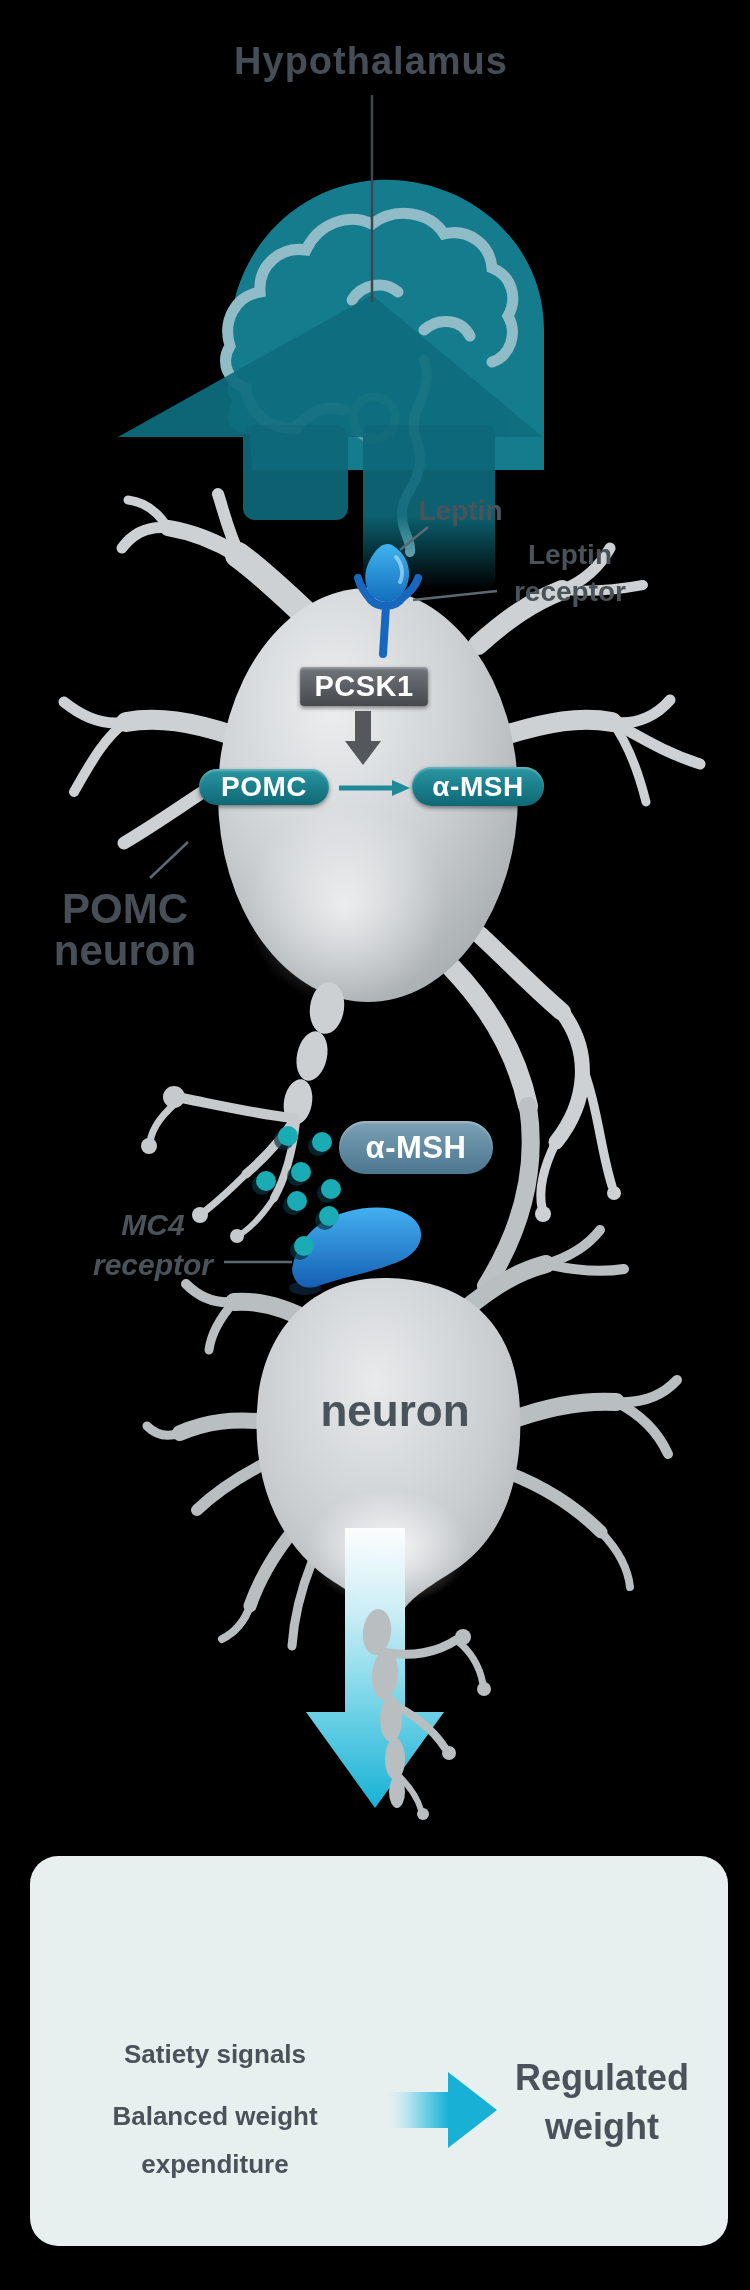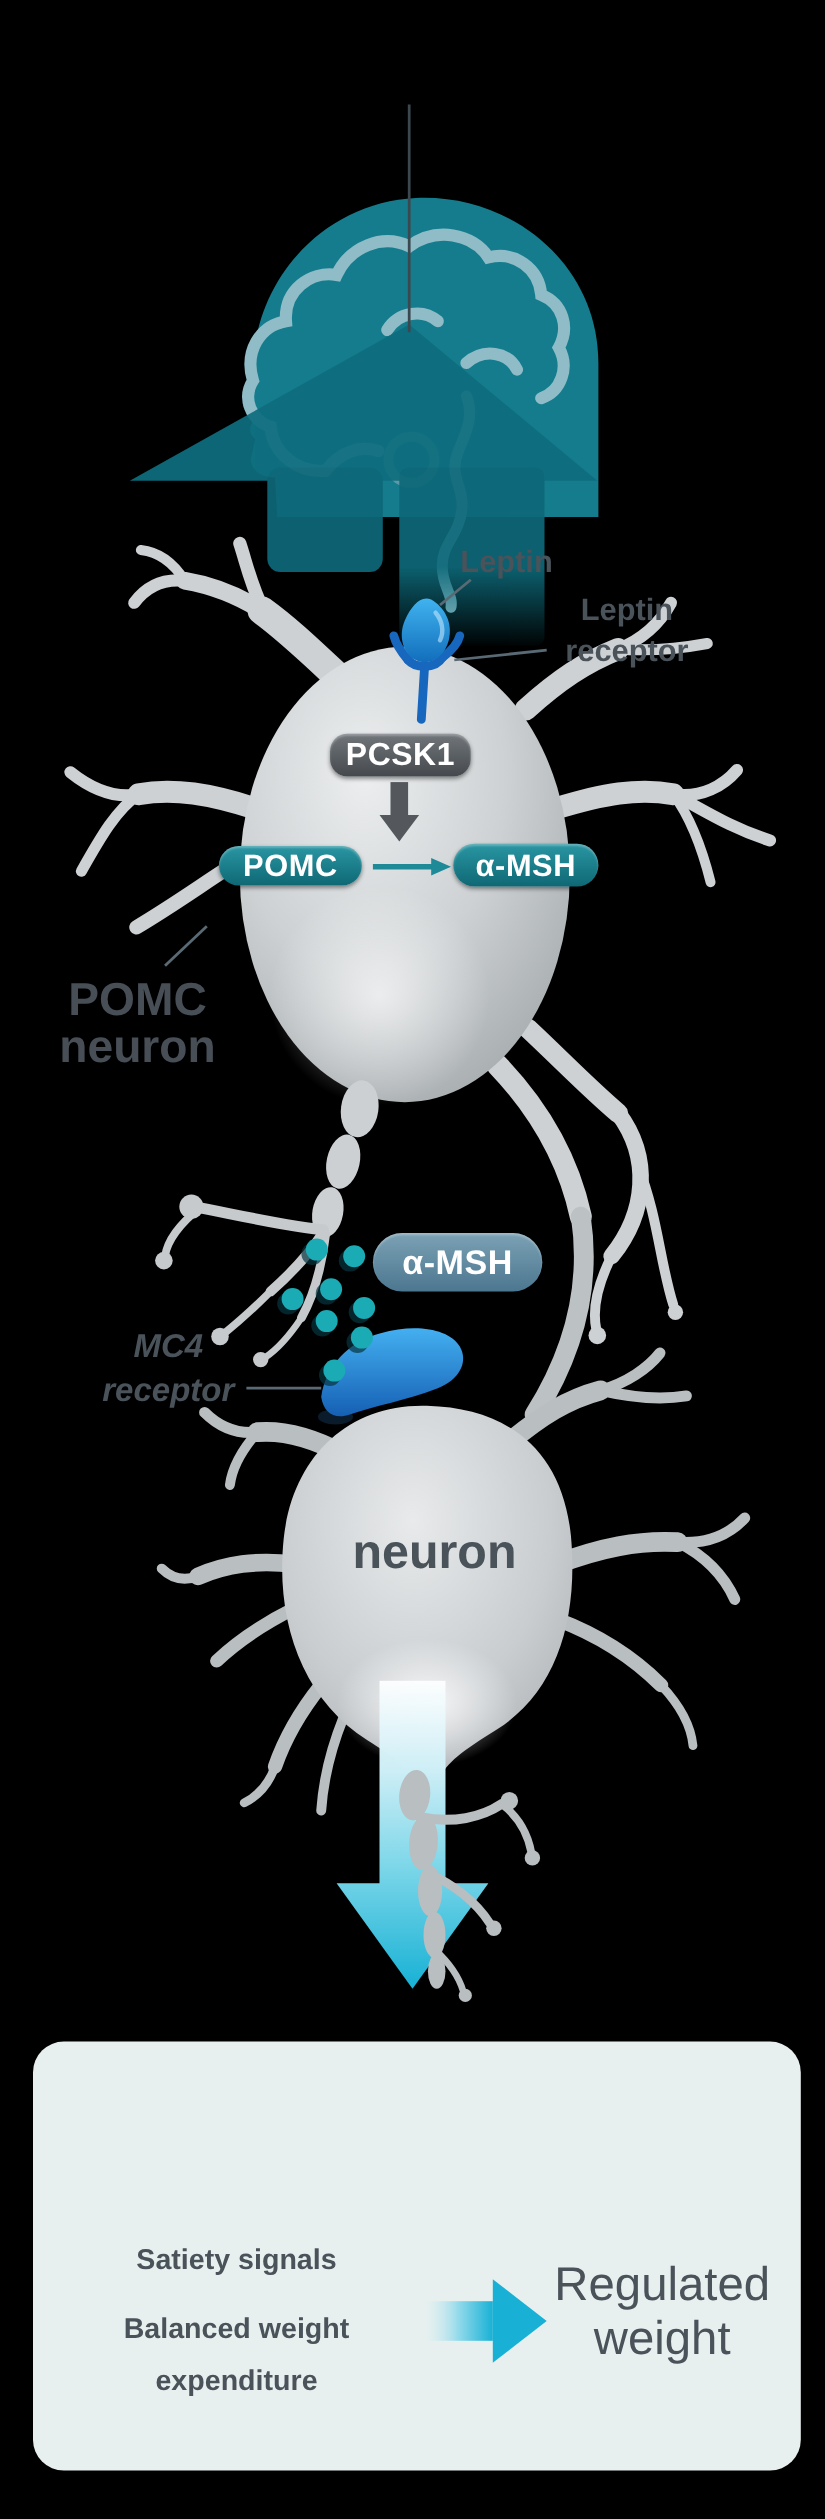--- a/index.html
+++ b/index.html
@@ -19,21 +19,21 @@
   .pill-slate{background:linear-gradient(180deg,#7ba1b4,#4c7790);}
   .impact-box{position:absolute;z-index:2;left:30px;top:1856px;width:698px;height:390px;
               border-radius:28px;background:var(--impact-bg);}
   .impact-title{position:absolute;z-index:3;left:30px;top:1898px;width:698px;text-align:center;
                 font-weight:bold;font-size:70px;letter-spacing:2px;color:var(--impact-teal);}
   .outcomes{position:absolute;z-index:3;left:45px;top:2030px;width:340px;text-align:center;
             font-weight:bold;font-size:26px;line-height:48px;color:var(--label-gray);}
   .outcomes p{margin:0;}
   .outcomes p + p{margin-top:14px;}
   .result{position:absolute;z-index:3;left:492px;top:2053px;width:220px;text-align:center;
-          font-weight:normal;font-size:43px;line-height:49px;color:var(--label-gray);}
+          font-weight:bold;font-size:36px;line-height:49px;color:var(--label-gray);}
   .small-arrow{position:absolute;z-index:3;left:352px;top:2068px;}
 </style>
 </head>
 <body>
 
 <div class="stage">
 
   <svg class="base" width="750" height="2290" viewBox="0 0 750 2290">
     <defs>
       <radialGradient id="pbody" cx="0.38" cy="0.28" r="0.95">
@@ -254,29 +254,30 @@
         <path d="M388 1702 C412 1713 432 1728 445 1748" stroke-width="8"></path>
         <path d="M395 1772 C408 1784 417 1796 421 1810" stroke-width="6"></path>
       </g>
       <circle cx="463" cy="1637" r="8" fill="#b9bec1"></circle>
       <circle cx="484" cy="1689" r="7" fill="#b9bec1"></circle>
       <circle cx="449" cy="1753" r="7" fill="#b9bec1"></circle>
       <circle cx="423" cy="1814" r="6" fill="#b9bec1"></circle>
     </g>
   </svg>
 
+  <div class="lbl" style="left:121px;top:40px;width:500px;font-size:38px;letter-spacing:1px;color:var(--label-dark);">Hypothalamus</div>
 
   <div class="lbl" style="left:398px;top:495px;width:125px;font-size:28px;">Leptin</div>
 
   <div class="lbl" style="left:480px;top:536px;width:180px;font-size:28px;line-height:37px;">
     <div>Leptin</div>
     <div>receptor</div>
   </div>
 
-  <div class="pill pill-gray" style="left:300px;top:667px;width:128px;height:39px;border-radius:16px;font-size:29px;">PCSK1</div>
+  <div class="pill pill-gray" style="left:300px;top:667px;width:128px;height:39px;border-radius:4px;font-size:29px;">PCSK1</div>
 
   <div class="pill pill-teal" style="left:199px;top:769px;width:130px;height:36px;border-radius:18px;font-size:28px;">POMC</div>
 
   <div class="pill pill-teal" style="left:412px;top:767px;width:132px;height:39px;border-radius:20px;font-size:28px;">α-MSH</div>
 
   <div class="lbl" style="left:40px;top:888px;width:170px;font-size:42px;line-height:42px;color:#474e56;">
     <div>POMC</div>
     <div>neuron</div>
   </div>
 

